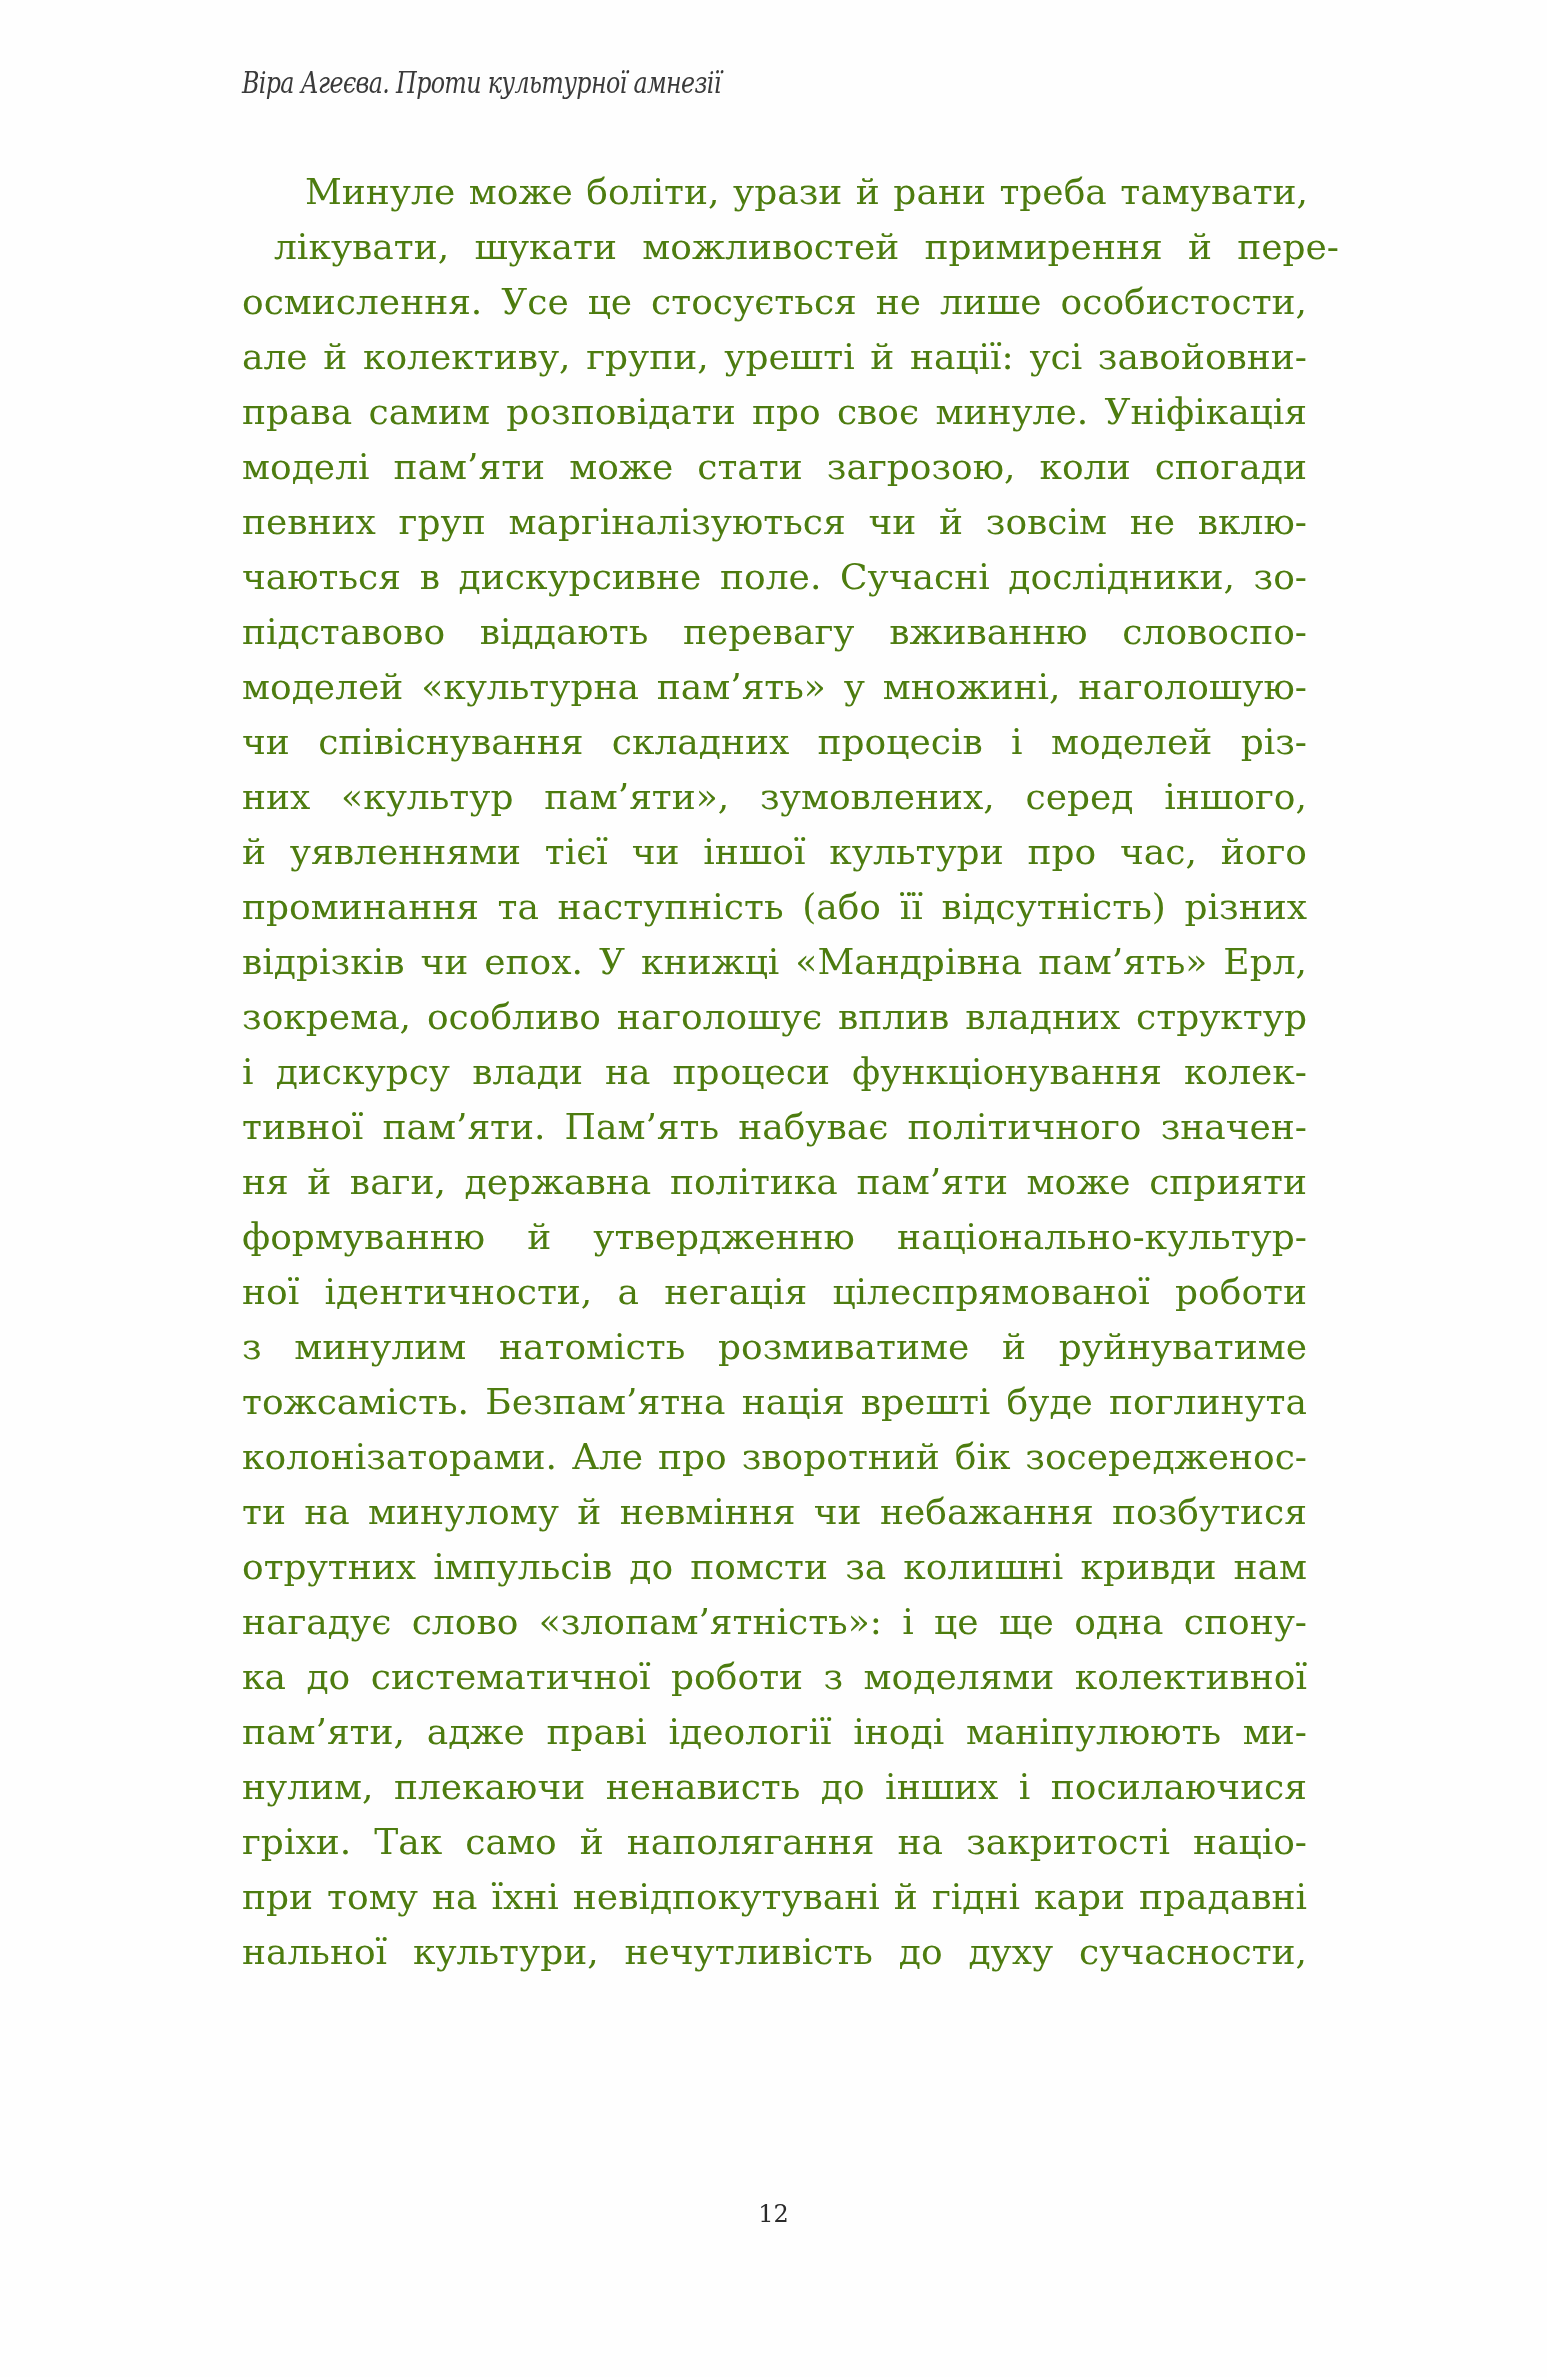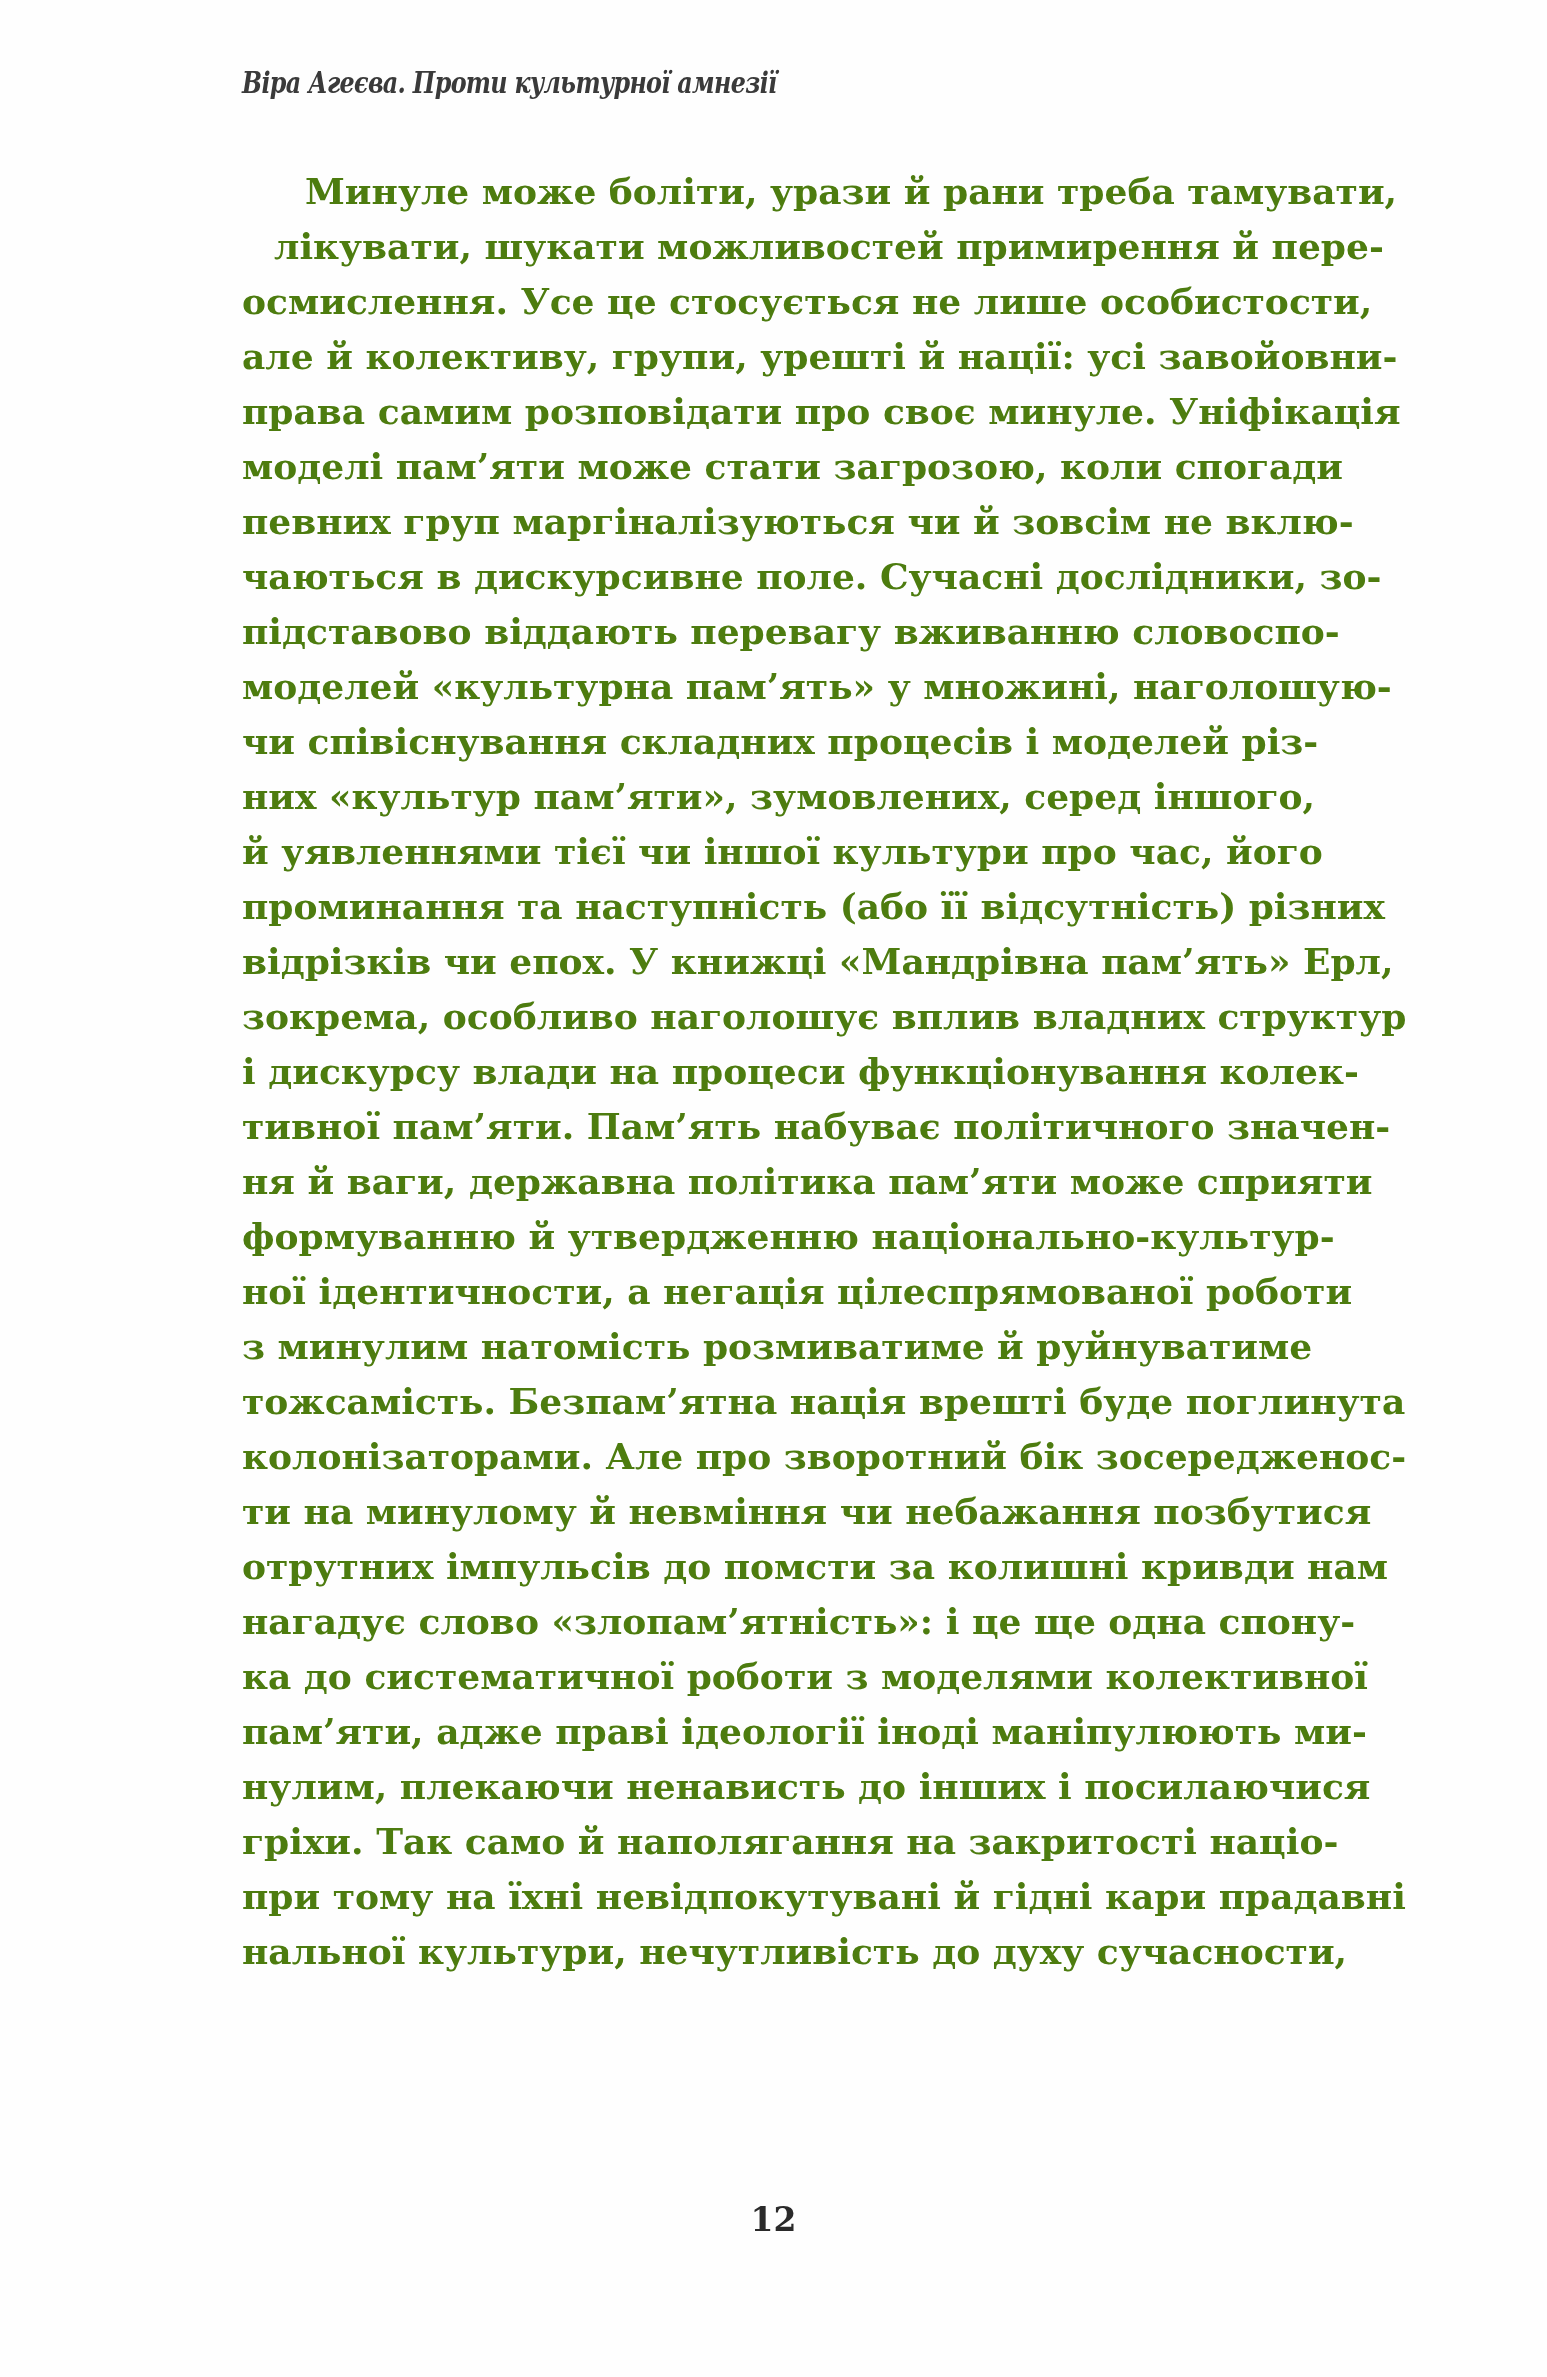--- a/index.html
+++ b/index.html
@@ -1,37 +1,37 @@
 <!DOCTYPE html>
 <html style="font-size:13px"><head>
 <meta charset="utf-8">
 <style>
   html, body { margin: 0; padding: 0; background: #ffffff; }
   body { width: 1547px; height: 2377px; position: relative; overflow: hidden; }
-  .page { position: absolute; left: 0; top: 0; width: 1547px; height: 2377px; background: #fefefe; font-weight: bold; }
+  .page { position: absolute; left: 0; top: 0; width: 1547px; height: 2377px; background: #fefefe; }
   .running-head {
     position: absolute; left: 242px; top: 66px;
     font-family: "DejaVu Serif", serif; font-style: italic;
     font-size: 29px; color: #3a3a3a; letter-spacing: -0.8px;
     transform: scaleX(0.82); transform-origin: left top; white-space: nowrap;
   }
   .body-text {
     position: absolute; left: 242px; top: 164px; width: 1065px;
     font-family: "DejaVu Serif", serif; font-size: 36px; color: #4d7c0f;
   }
   .line {
     height: 55px; line-height: 55px; white-space: nowrap;
     text-align: justify; text-align-last: justify;
     transform-origin: left center;
   }
   .line.indent { padding-left: 63px; }
   .line .t { display: inline-block; width: 100%; text-align: justify; text-align-last: justify; }
   .page-number {
     position: absolute; left: 0; width: 1547px; top: 2200px; text-align: center;
-    font-family: "DejaVu Serif", serif; font-size: 33px; color: #2a2a2a;
+    font-family: "DejaVu Serif", serif; font-size: 24px; color: #2a2a2a;
   }
 </style>
 </head>
 <body>
 
 <div class="page">
   <div class="running-head">Віра Агеєва. Проти культурної амнезії</div>
 
   <div class="body-text" id="body-text">
       <div class="line indent"><span class="t" style="width: 1003px;">Минуле може боліти, урази й рани треба тамувати,</span></div>

